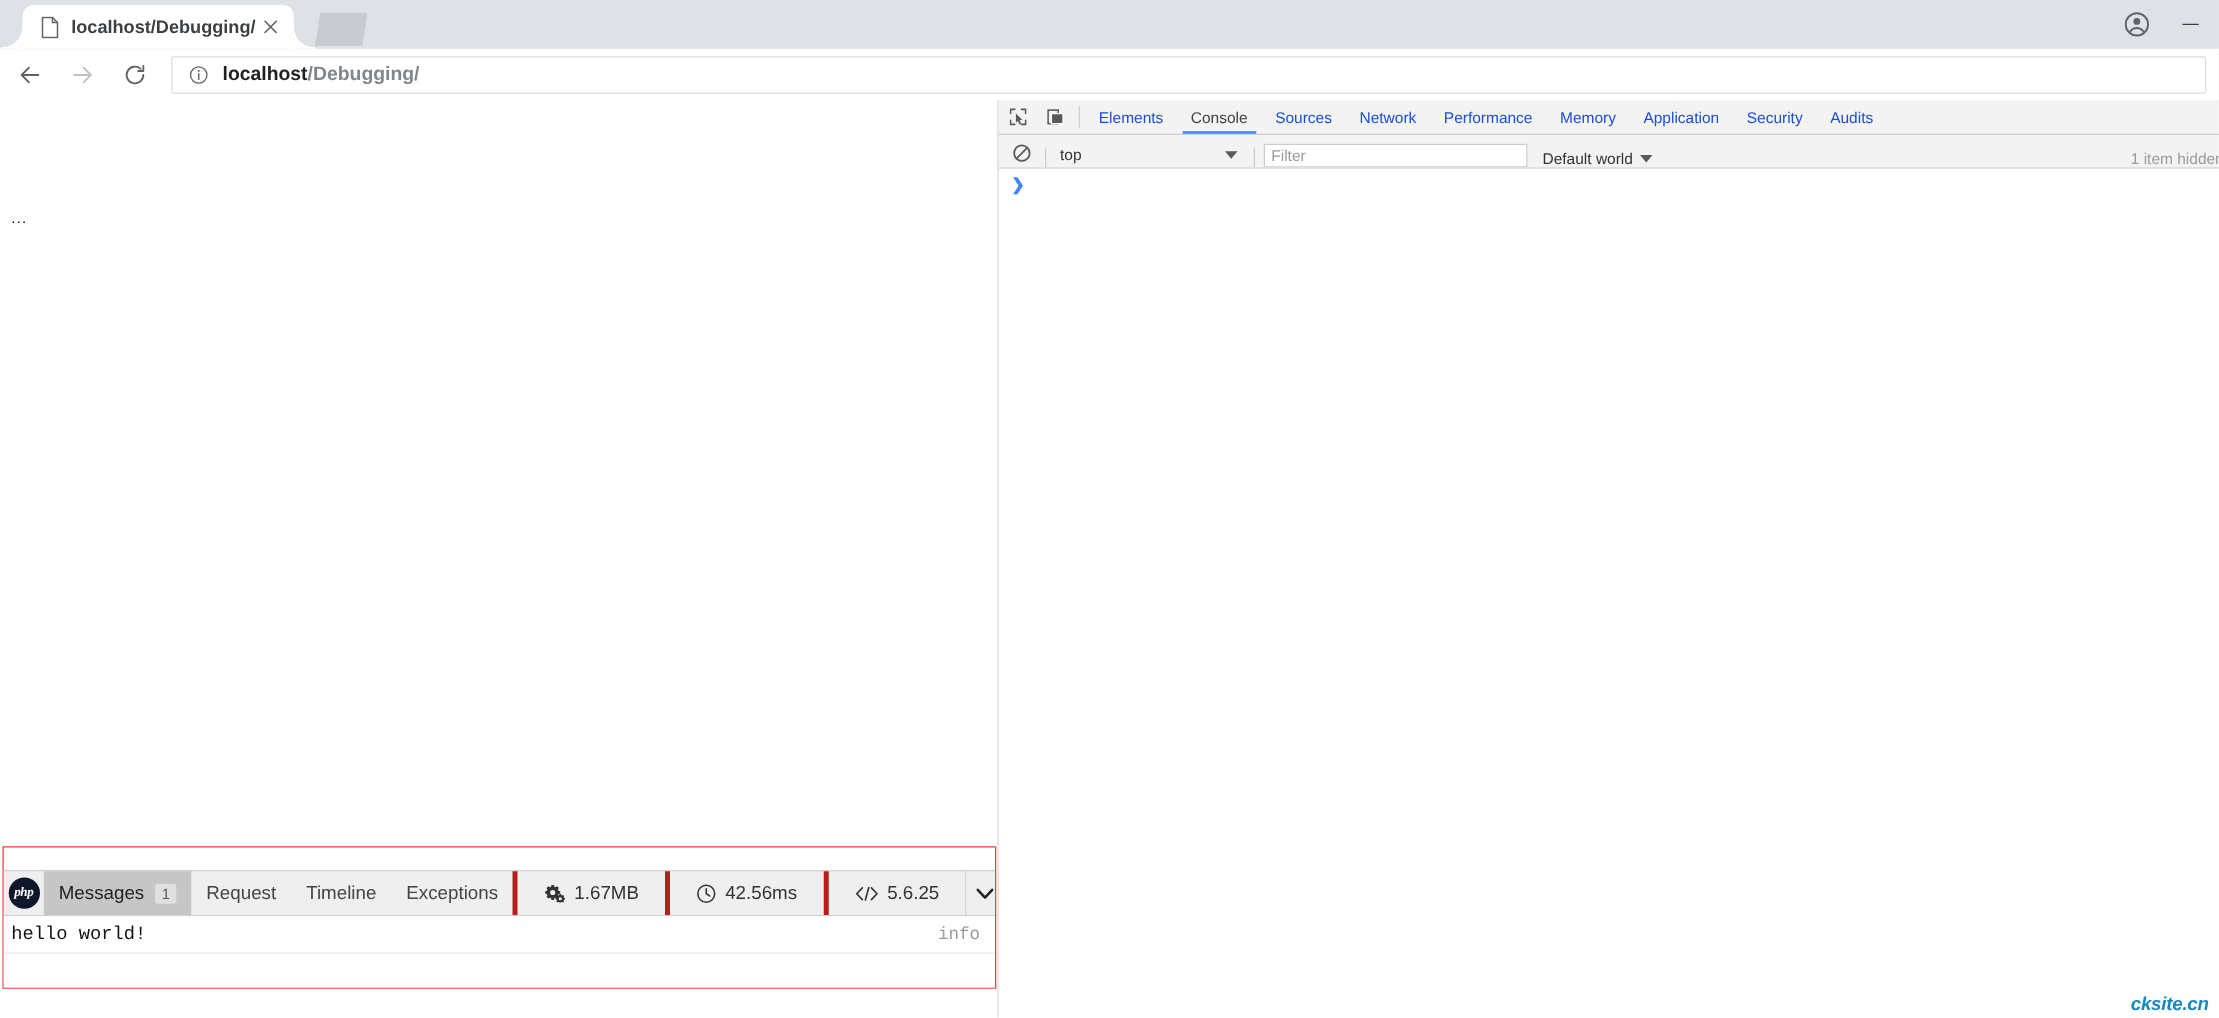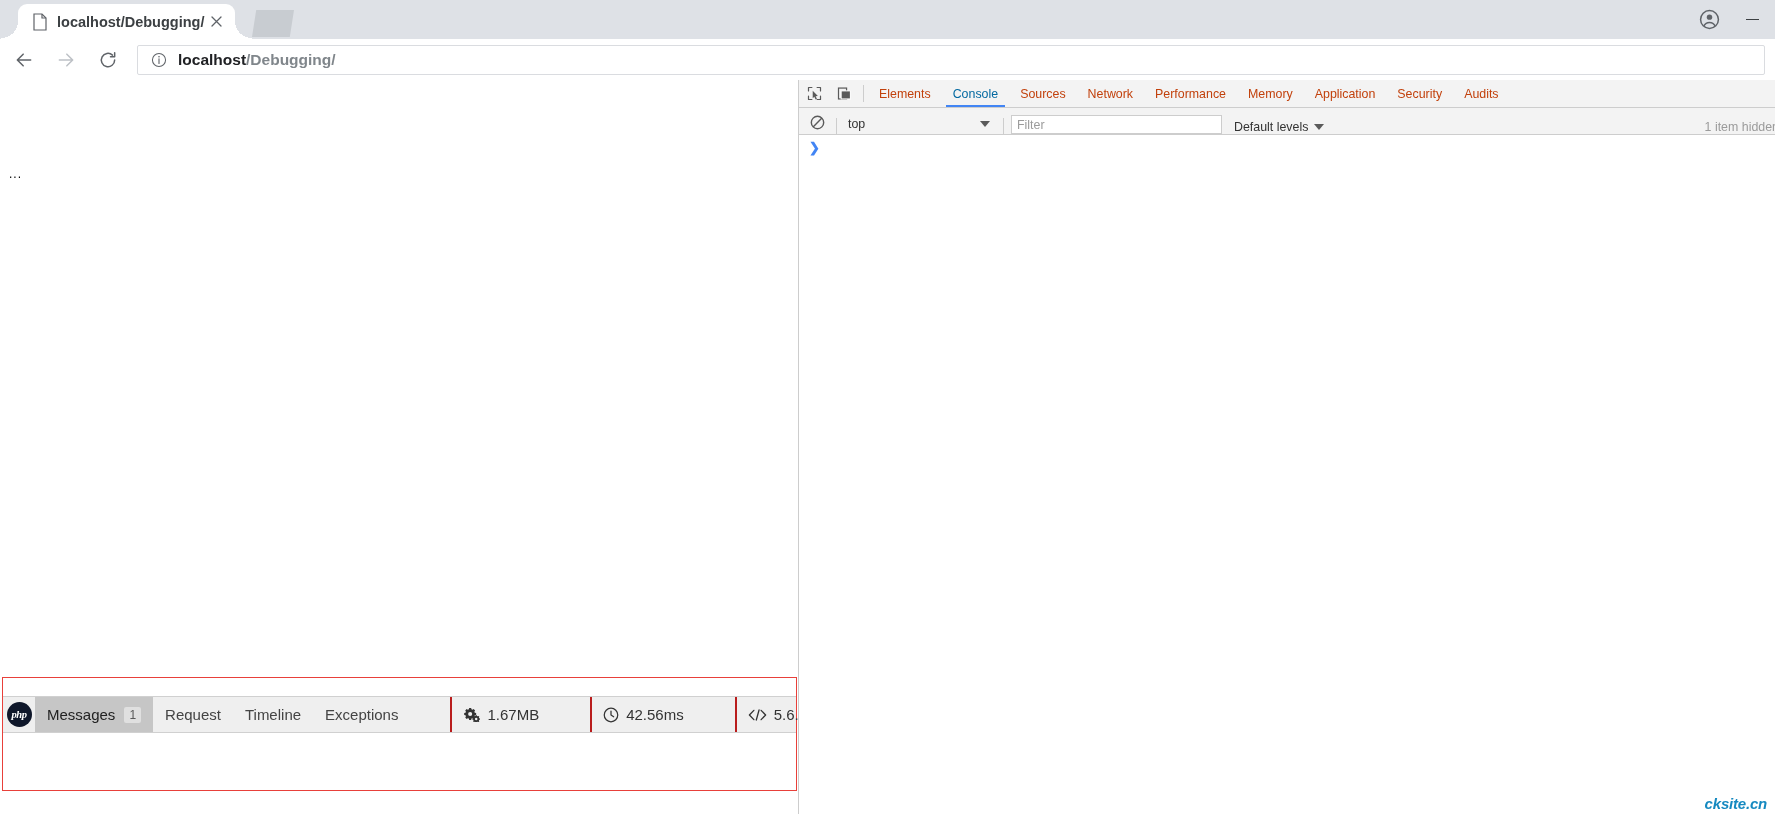--- a/index.html
+++ b/index.html
@@ -142,23 +142,22 @@
   }
   .db-tab.active { background: #c6c6c6; color: #222; }
   .db-badge {
     font-size: 12px; color: #5a5a5a;
     background: rgba(255,255,255,.45);
     padding: 1px 5px; border-radius: 2px;
   }
   .db-spacer { flex: 1; }
   .db-stat {
     display: flex; align-items: center; gap: 7px;
-    padding: 0 11px; color: #333; white-space: nowrap;
-    border-left: 2px solid #b91c1c;
-    margin-left: 40px;
+    padding: 0 21px; color: #333; white-space: nowrap;
+    border-left: 4px solid #b91c1c;
   }
   .db-stat .gi { display:flex; align-items:center; color:#333; }
   .db-btn {
     width: 30px; display: flex; align-items: center; justify-content: center;
     color: #222; flex: none;
     border-left: 1px solid #d6d6d6;
   }
   .db-btn.nb { border-left: none; }
   .db-body {
     position: absolute; left: 0; top: 55px; width: 100%; height: 57px;
@@ -189,24 +188,24 @@
   }
   .dt-icon-btn {
     width: 30px; display: flex; align-items: center; justify-content: center;
     color: #5a5a5a; flex: none;
   }
   .dt-icon-sep {
     width: 1px; margin: 5px 4px; background: #cdcdcd; flex: none;
   }
   .dt-tab {
     display: flex; align-items: center; padding: 0 11px;
-    font-size: 12.4px; color: #c2410c; white-space: nowrap;
+    font-size: 12.4px; color: #1d4ed8; white-space: nowrap;
     position: relative;
   }
-  .dt-tab.active { color: #0369a1; }
+  .dt-tab.active { color: #404040; }
   .dt-tab.active::after {
     content: ""; position: absolute; left: 4px; right: 4px; bottom: 0;
     height: 2px; background: #4285f4;
   }
   .dt-filterbar {
     position: relative; height: 27px; background: #f3f3f3;
     border-bottom: 1px solid #cdcdcd;
     display: flex; align-items: flex-end;
     padding: 0 6px;
   }
@@ -402,20 +401,26 @@
           <path d="M2.5 3.6 L9 10.4 L15.5 3.6" fill="none" stroke="#222" stroke-width="2.3" stroke-linecap="round" stroke-linejoin="round"></path>
         </svg>
       </span>
       <span class="db-btn nb">
         <svg width="15" height="15" viewBox="0 0 16 16">
           <path d="M2.4 2.4 L13.6 13.6 M13.6 2.4 L2.4 13.6" stroke="#222" stroke-width="2.5" stroke-linecap="round"></path>
         </svg>
       </span>
     </div>
 
+    <div class="db-body">
+      <div class="db-msg-row">
+        <span>hello world!</span>
+        <span class="db-msg-label">info</span>
+      </div>
+    </div>
 
   </div>
 </div>
 
 <div class="vert-split"></div>
 
 <div class="devtools">
 
   <div class="dt-tabbar">
     <span class="dt-icon-btn">
@@ -473,21 +478,21 @@
     <span class="dt-context">
       <span>top</span>
       <span class="dt-caret"></span>
     </span>
 
     <span class="dt-vsep"></span>
 
     <input class="dt-filter-input" type="text" placeholder="Filter" style="">
 
     <span class="dt-levels">
-      <span>Default levels</span>
+      <span>Default world</span>
       <span class="tri"></span>
     </span>
 
     <span class="dt-hidden-count">1 item hidden</span>
   </div>
 
   <div class="dt-console-body">
     <div class="dt-prompt">
       <span class="dt-prompt-chevron">❯</span>
     </div>

